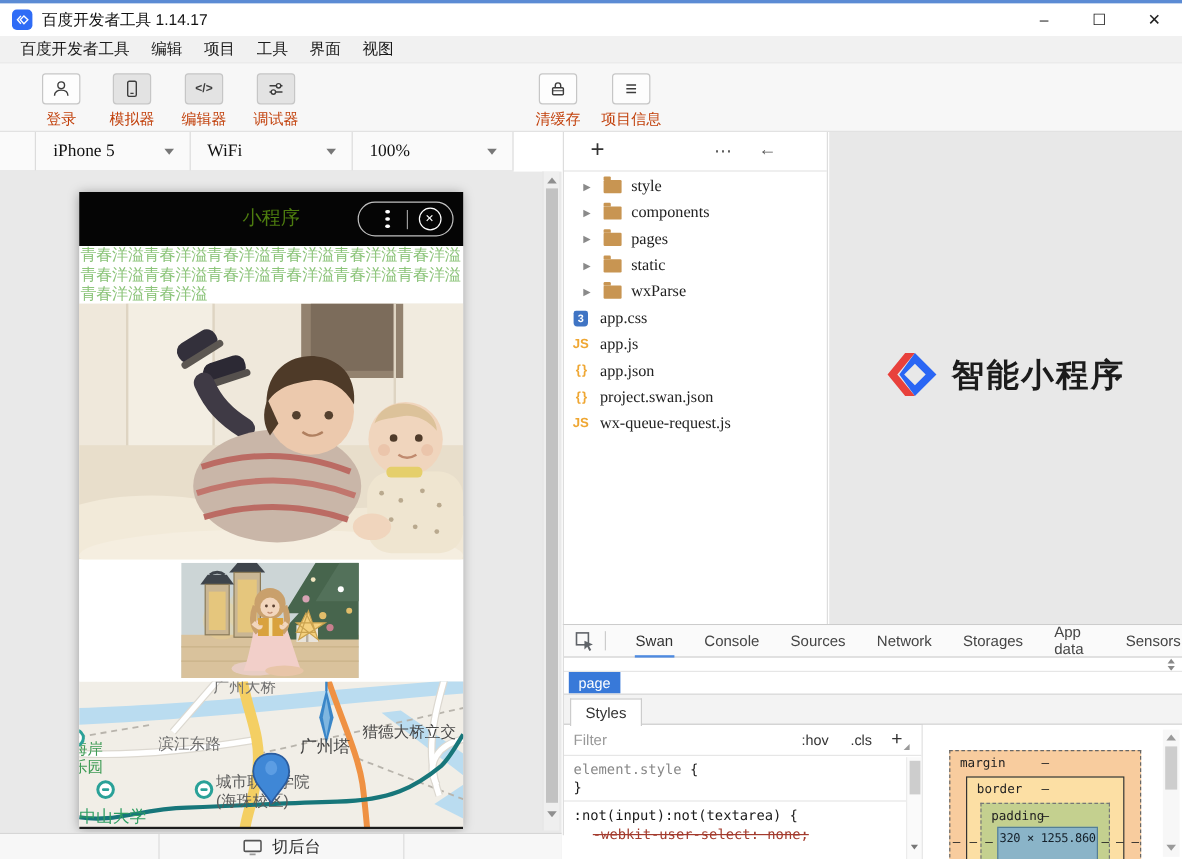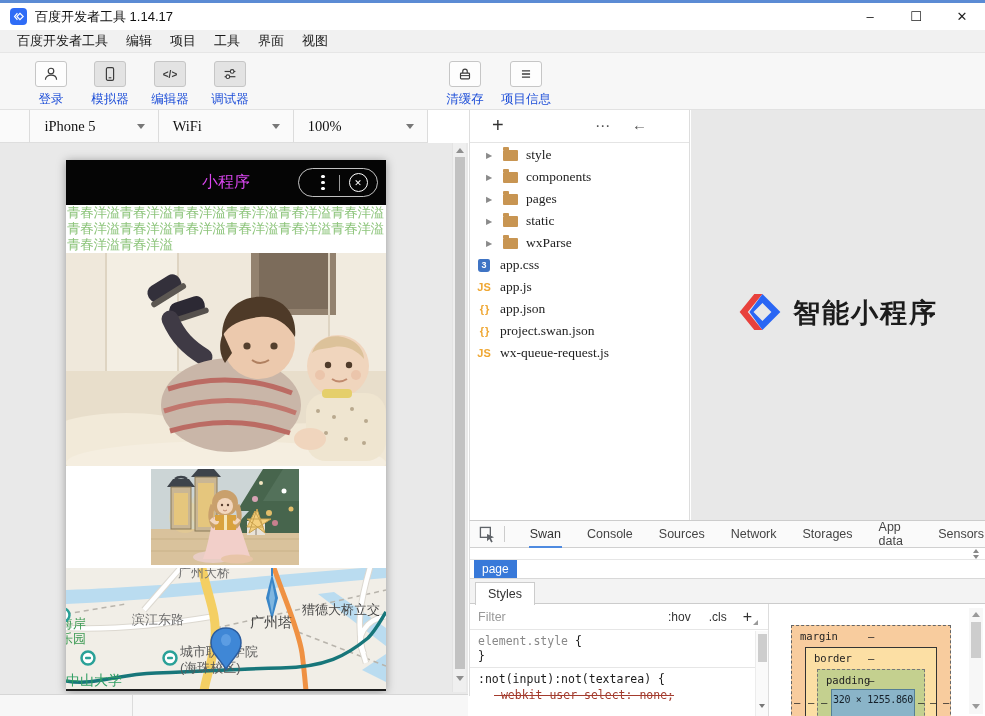--- a/index.html
+++ b/index.html
@@ -13,21 +13,21 @@
 .win-controls{position:absolute;right:0;top:0;height:27px;display:flex}
 .win-btn{width:46px;height:27px;display:flex;align-items:center;justify-content:center;font-size:13px;color:#222;cursor:default}
 
 .menubar{position:absolute;left:0;top:30px;width:985px;height:23px;background:#f1f1f1;display:flex;align-items:center;padding-left:8px;border-bottom:1px solid #e6e6e6}
 .menu-item{font-size:13px;color:#1a1a1a;padding:0 9px}
 
 .toolbar{position:absolute;left:0;top:53px;width:985px;height:57px;background:#f7f7f7;border-bottom:1px solid #e2e2e2}
 .tool{position:absolute;width:60px;text-align:center}
 .tool .btn{width:32px;height:26px;margin:8px auto 0;border:1px solid #c6c6c6;border-radius:3px;background:#fdfdfd;display:flex;align-items:center;justify-content:center}
 .tool .btn.active{background:#e3e3e3}
-.tool .lbl{margin-top:4px;font-size:12.5px;color:#1d4ed8}
+.tool .lbl{margin-top:4px;font-size:12.5px;color:#c2410c}
 .mode-select{position:absolute;left:283px;top:62px;width:107px;height:24px;border:1px solid #c6c6c6;border-radius:2px;background:#fff;display:flex;align-items:center}
 .mode-select .txt{font-size:13px;margin-left:12px;color:#222}
 .caret{width:0;height:0;border-left:4px solid transparent;border-right:4px solid transparent;border-top:5px solid #777;margin-left:auto;margin-right:9px}
 .compile-btn{position:absolute;left:393px;top:62px;width:27px;height:24px;border:1px solid #c6c6c6;border-radius:2px;background:#fdfdfd;display:flex;align-items:center;justify-content:center}
 .compile-lbl{position:absolute;left:373px;top:91px;width:60px;text-align:center;font-size:12.5px;color:#222}
 .more-chevrons{position:absolute;right:32px;top:72px;font-size:19px;color:#9a9a9a;letter-spacing:-2px}
 
 .devicebar{position:absolute;left:0;top:110px;width:428px;height:33px;background:#fafafa;border-bottom:1px solid #dedede;display:flex;font-family:"Liberation Serif","DejaVu Serif",serif}
 .dev-cell{height:100%;border-right:1px solid #dcdcdc;display:flex;align-items:center}
 .dev-cell .txt{font-size:14.5px;color:#111;margin-left:14px}
@@ -35,21 +35,21 @@
 
 .sim-area{position:absolute;left:0;top:143px;width:468px;height:573px;background:#e9e9e9}
 .sim-scroll{position:absolute;left:452px;top:0;width:14px;height:549px;background:#efefef;border-left:1px solid #e3e3e3}
 .tri-up{width:0;height:0;border-left:4px solid transparent;border-right:4px solid transparent;border-bottom:5px solid #8f8f8f}
 .tri-down{width:0;height:0;border-left:4px solid transparent;border-right:4px solid transparent;border-top:5px solid #8f8f8f}
 .sim-scroll .tri-up{position:absolute;left:3px;top:5px}
 .sim-scroll .thumb{position:absolute;left:1.5px;top:14px;width:10px;height:512px;background:#c2c2c2}
 .sim-scroll .tri-down{position:absolute;left:3px;top:533px}
 .phone{position:absolute;left:66px;top:17px;width:320px;height:531px;background:#fff;box-shadow:0 1px 9px rgba(0,0,0,.35)}
 .mp-nav{position:relative;height:45px;background:#050505;display:flex;align-items:center;justify-content:center}
-.mp-title{font-size:16px;color:#d946ef}
+.mp-title{font-size:16px;color:#4d7c0f}
 .capsule{position:absolute;right:8px;top:8px;width:80px;height:29px;border:1.5px solid rgba(255,255,255,.75);border-radius:15px;display:flex;align-items:center}
 .cap-dots{width:3.5px;height:3.5px;border-radius:50%;background:#fff;margin-left:22px;box-shadow:0 -6px 0 #fff,0 6px 0 #fff}
 .cap-div{width:1px;height:16px;background:rgba(255,255,255,.6);margin-left:14px}
 .cap-close{width:19px;height:19px;border:1.5px solid #fff;border-radius:50%;margin-left:9px;display:flex;align-items:center;justify-content:center;font-size:9px;color:#fff}
 .marquee{height:48px;overflow:hidden;font-size:13.5px;font-weight:normal;line-height:16px;color:#8cc47a;word-break:break-all;letter-spacing:-.3px;padding:0 1px}
 .photo1{display:block;width:320px;height:213px}
 .gap-block{height:102px;background:#fff}
 .photo2{display:block;width:148px;height:96px;margin-left:85px;position:relative;top:3px}
 .map{display:block;width:320px;height:123px}
 .map text{font-family:"Liberation Sans","DejaVu Sans",sans-serif}
@@ -395,20 +395,27 @@
         <rect x="101" y="88.8" width="6" height="2.4" rx="1" fill="#2aa198"></rect>
       </g>
       <path d="M160 60 C150 60 145 67 145 75 C145 84 152 89 160 101 C168 89 175 84 175 75 C175 67 170 60 160 60 Z" fill="#3f87d6" stroke="#2b5c9e" stroke-width="1.5"></path>
       <ellipse cx="160" cy="72" rx="5" ry="6" fill="#6aa7e8" opacity=".7"></ellipse>
       <rect y="121" width="320" height="2" fill="#1c1c1c"></rect>
     </svg>
   </div>
 
   <div class="sim-bottombar">
     <div class="bb-cell" style="width:133px;border-right:1px solid #dcdcdc"></div>
+    <div class="bb-cell" style="width:204px;border-right:1px solid #dcdcdc">
+      <svg width="17" height="16" viewBox="0 0 17 16">
+        <rect x="1.5" y="2.5" width="14" height="9" rx="1" stroke="#555" stroke-width="1.3" fill="none"></rect>
+        <path d="M6 14 H11" stroke="#999" stroke-width="1.6"></path>
+      </svg>
+      <span class="bb-label">切后台</span>
+    </div>
     <div class="bb-cell" style="width:131px"></div>
   </div>
 </div>
 
 <div class="tree-panel">
   <div class="tree-header">
     <span class="th-plus">+</span>
     <span class="th-more">⋯</span>
     <span class="th-back">←</span>
   </div>

